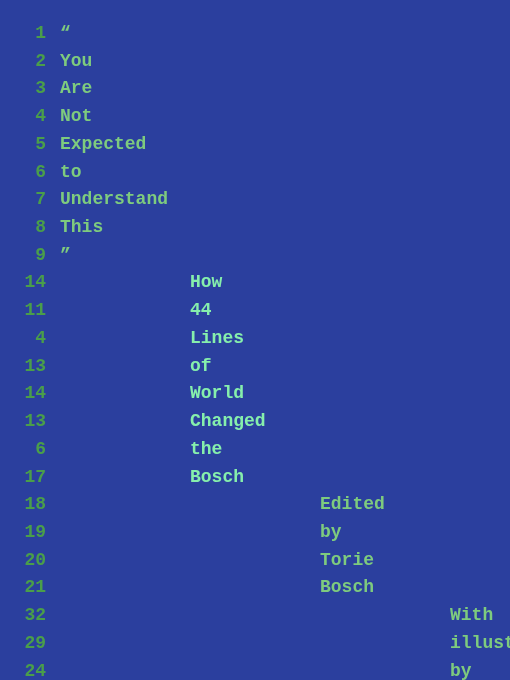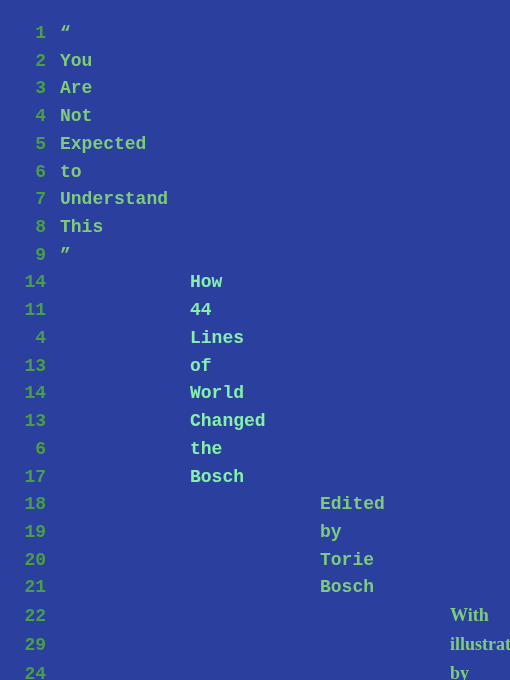--- a/index.html
+++ b/index.html
@@ -62,21 +62,20 @@
       font-size: 18px;
       font-weight: bold;
       width: 130px;
       flex-shrink: 0;
     }
 
     .col4 {
       color: #7ecb7e;
       font-size: 18px;
       font-weight: bold;
-      font-family: Liberation Serif, serif;
     }
   </style>
 </head>
 <body>
 
 <div class="code-container">
 <div class="line">
       <span class="line-number">1</span>
       <span class="col1">“</span>
       <span class="col2"></span>
@@ -217,21 +216,21 @@
       <span class="col4"></span>
     </div>
     <div class="line">
       <span class="line-number">21</span>
       <span class="col1"></span>
       <span class="col2"></span>
       <span class="col3">Bosch</span>
       <span class="col4"></span>
     </div>
     <div class="line">
-      <span class="line-number">22</span>
+      <span class="line-number">32</span>
       <span class="col1"></span>
       <span class="col2"></span>
       <span class="col3"></span>
       <span class="col4">With</span>
     </div>
     <div class="line">
       <span class="line-number">29</span>
       <span class="col1"></span>
       <span class="col2"></span>
       <span class="col3"></span>

